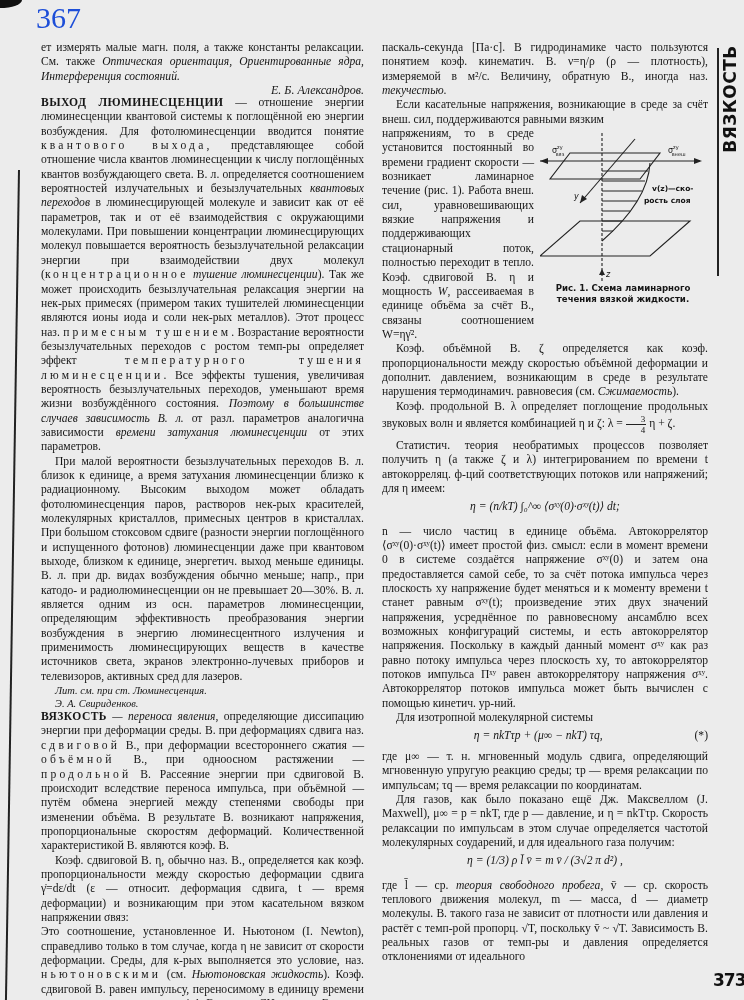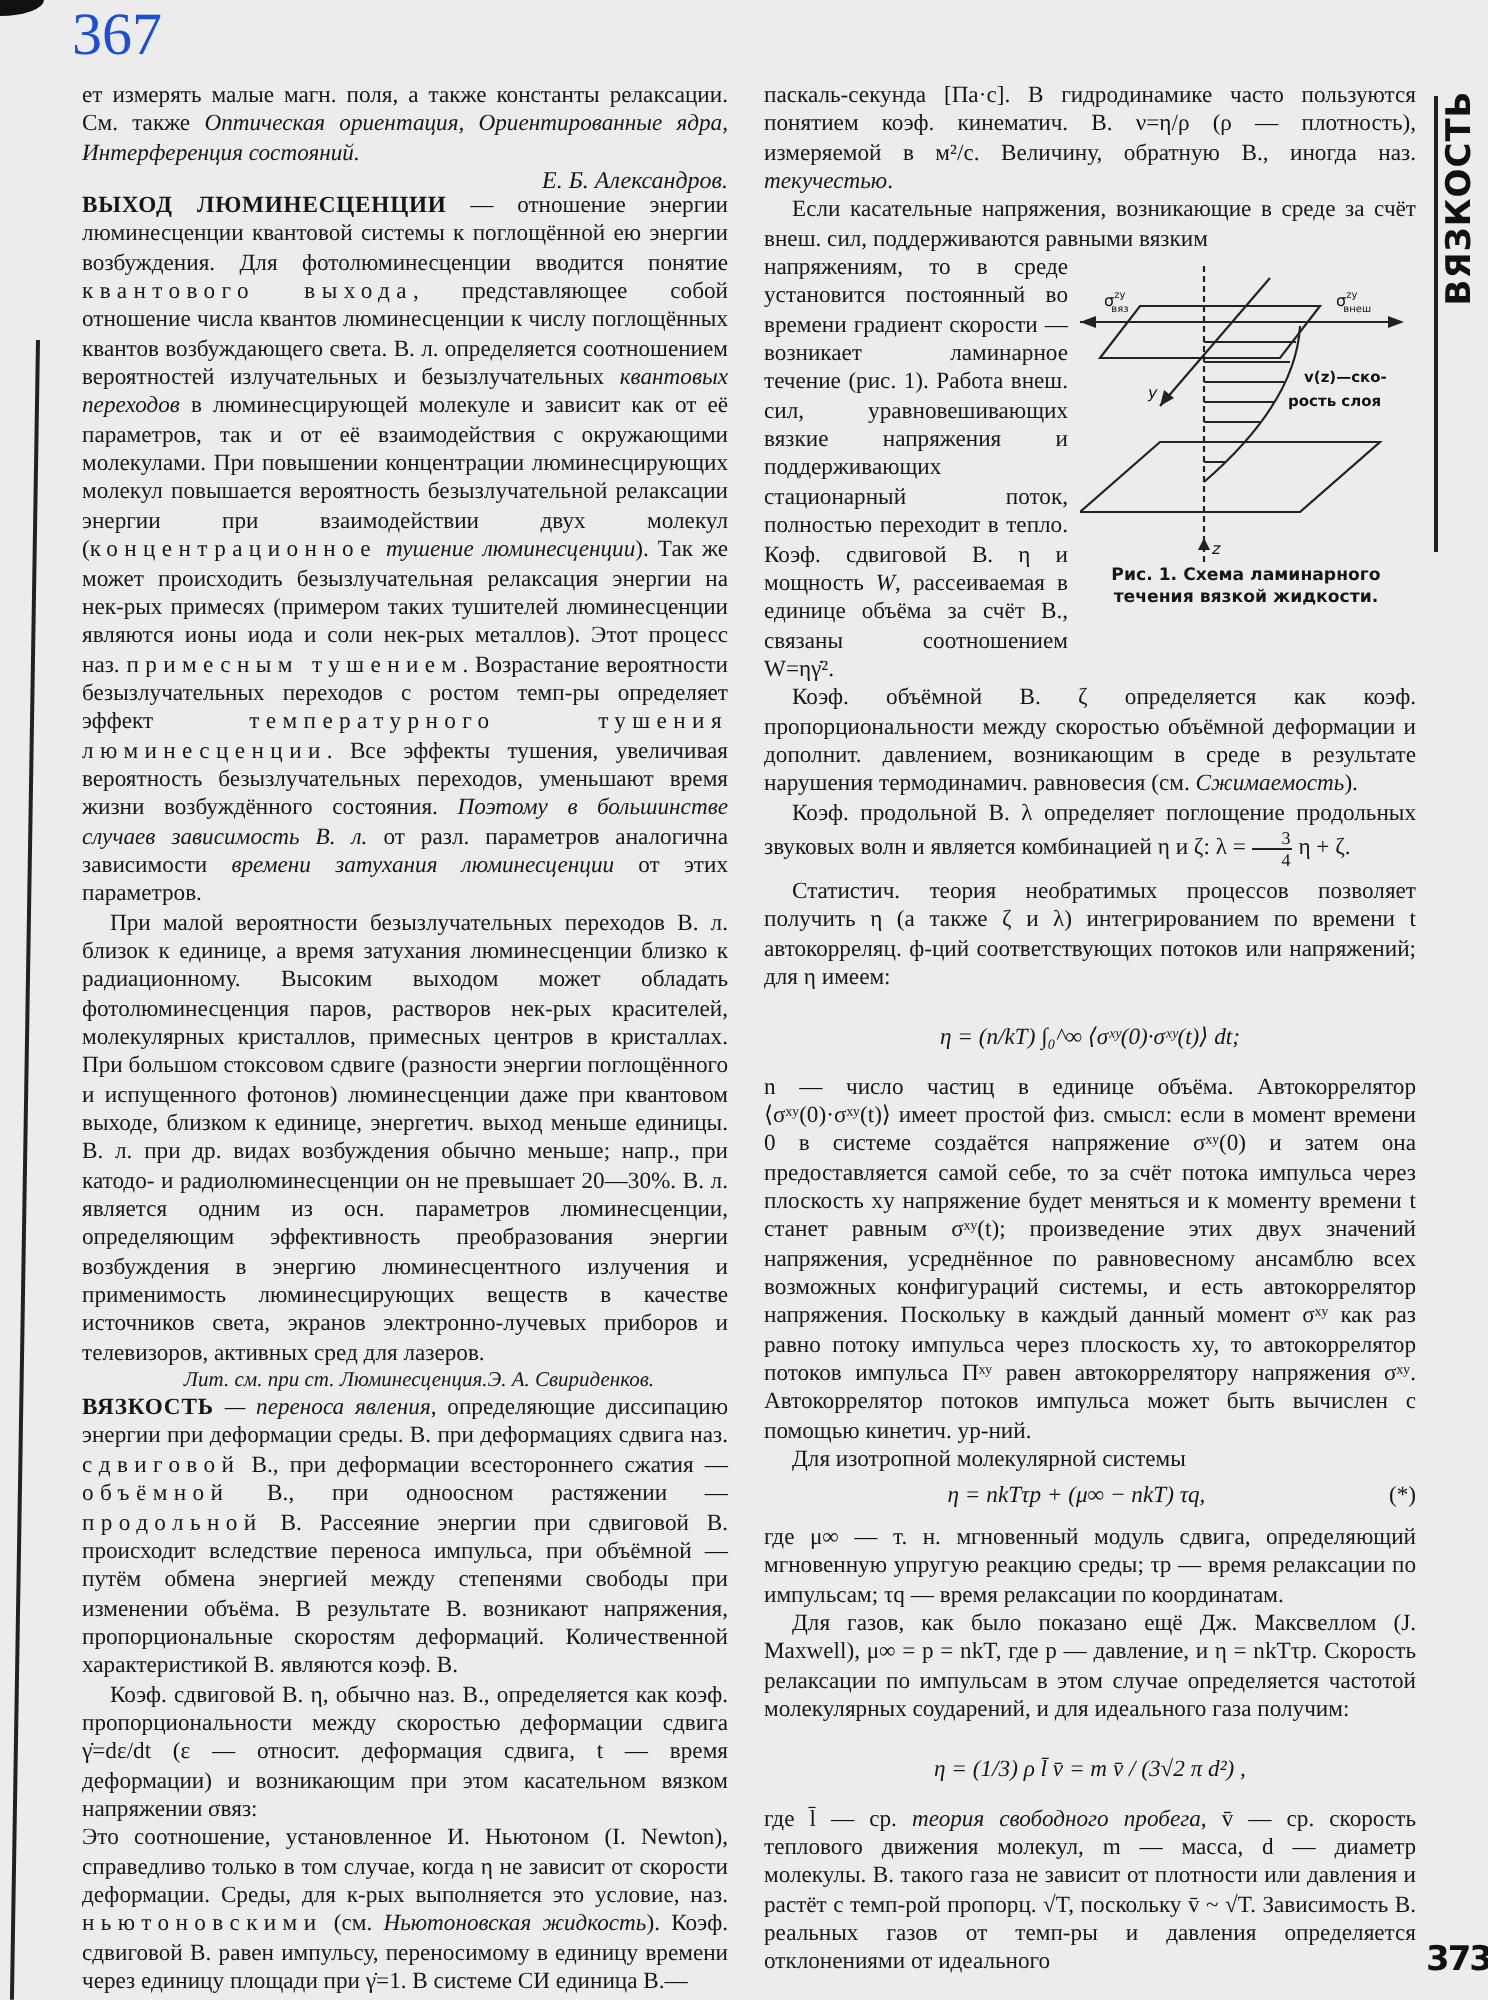--- a/index.html
+++ b/index.html
@@ -44,24 +44,24 @@
     text-align: justify; hyphens: manual;
   }
   .col-left { left: 41px; top: 41px; width: 323px; }
   .col-right { left: 382px; top: 41px; width: 326px; }
   p { margin: 0; text-indent: 0; }
   p.ind { text-indent: 14px; }
   .hw { font-weight: bold; letter-spacing: 0.4px; }
   .sp { letter-spacing: 3.2px; }
   .it { font-style: italic; }
   .author { text-align: right; font-style: italic; font-size: 12px; line-height: 12px; }
-  .lit { font-size: 10.5px; line-height: 13px; display: flex; justify-content: center; padding-left: 14px; }
+  .lit { font-size: 10.5px; line-height: 13px; display: flex; justify-content: center; padding-left: 14px; flex-direction: column; }
   .lit .it { font-style: italic; }
   .formula { text-align: center; font-style: italic; margin: 4px 0 6px 0; }
-  .formula.wide { margin: 16px 0 10px 0; text-align: center; }
+  .formula.wide { margin: 4px 0 10px 0; text-align: center; }
   .formula-row { display: flex; justify-content: space-between; align-items: baseline; margin: 4px 0 6px 0; }
   .formula-row .f { flex: 1; text-align: center; font-style: italic; }
   .wrap-block { display: flex; gap: 4px; }
   .wrap-text { width: 152px; flex: none; }
   .figure { flex: 1; display: flex; flex-direction: column; align-items: center; margin-top: 4px; }
   .figure svg { display: block; }
   .fig-caption { font-family: "DejaVu Sans", sans-serif; font-weight: bold; font-size: 8.6px; line-height: 11px; text-align: center; width: 150px; margin-top: 2px; }
   .frac { display: inline-flex; flex-direction: column; vertical-align: middle; text-align: center; font-size: 9px; line-height: 10px; }
   .frac .num { border-bottom: 1px solid #222; padding: 0 1px; }
   .spacer { height: 4px; }

